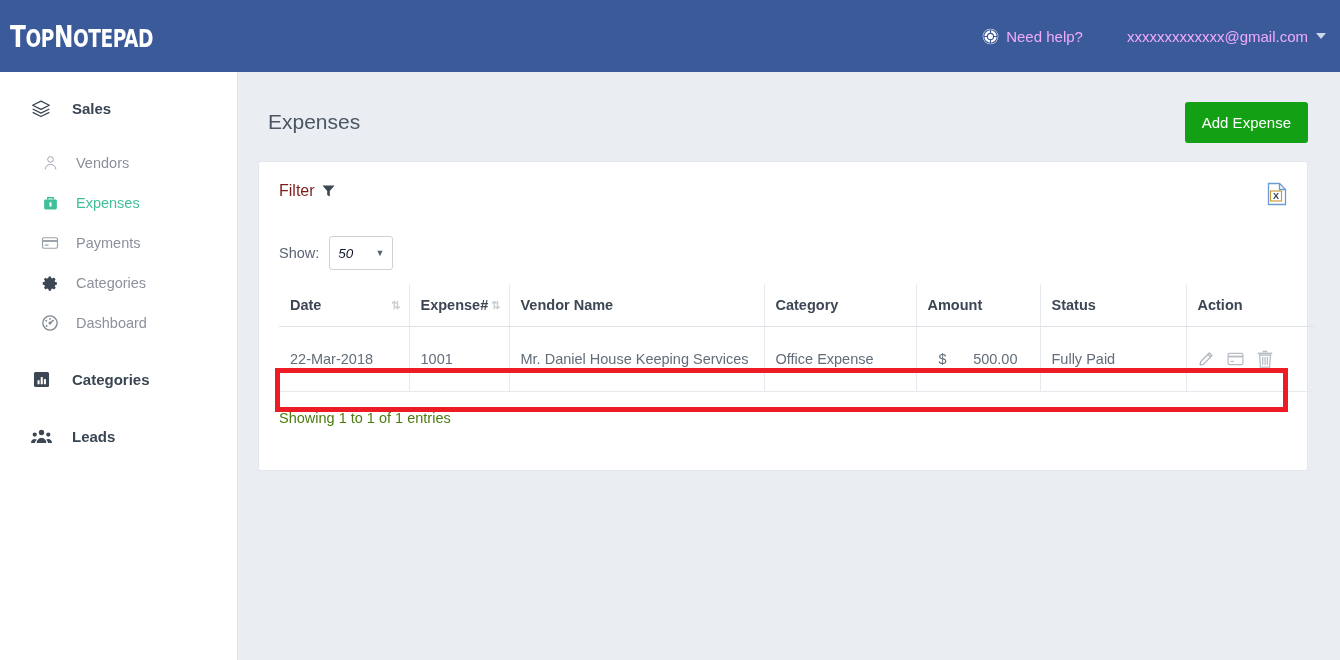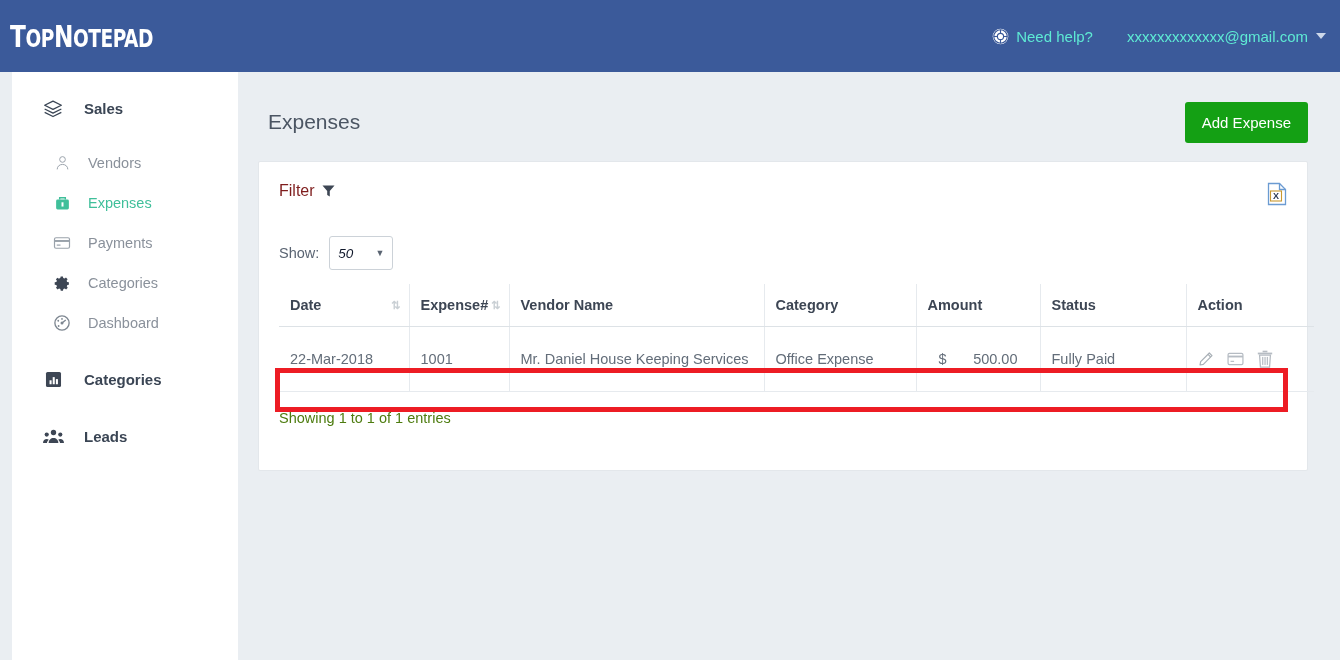--- a/index.html
+++ b/index.html
@@ -25,36 +25,36 @@
     letter-spacing: -0.5px;
     font-family: "DejaVu Sans Condensed", "Liberation Sans Narrow", "Liberation Sans", sans-serif;
     transform: scaleX(0.86);
     transform-origin: left center;
     white-space: nowrap;
   }
   .brand .cap { font-size: 30px; }
   .brand .sm { font-size: 24px; }
   .topbar-right {
     margin-left: auto; margin-right: 14px;
-    display: flex; gap: 34px;
-    color: #5eead4; font-size: 15px;
+    display: flex; gap: 44px;
+    color: #f0abfc; font-size: 15px;
   }
   .need-help { display: flex; align-items: center; gap: 7px; cursor: pointer; white-space: nowrap; }
   .lifering { width: 17px; height: 17px; display: block; }
   .useremail { display: flex; align-items: center; gap: 8px; cursor: pointer; white-space: nowrap; }
   .caret-down {
     width: 0; height: 0;
     border-left: 5px solid transparent;
     border-right: 5px solid transparent;
     border-top: 6px solid #cdd8ea;
   }
 
   
   .sidebar {
-    position: absolute; top: 72px; left: 12px; width: 238px; height: 588px;
+    position: absolute; top: 72px; left: 0; width: 238px; height: 588px;
     background: #ffffff;
     border-right: 1px solid #dfe4e8;
     padding-top: 8px;
   }
   .nav-top {
     display: flex; align-items: center;
     height: 57px;
     padding-left: 24px;
     cursor: pointer;
     border-left: 4px solid transparent;

